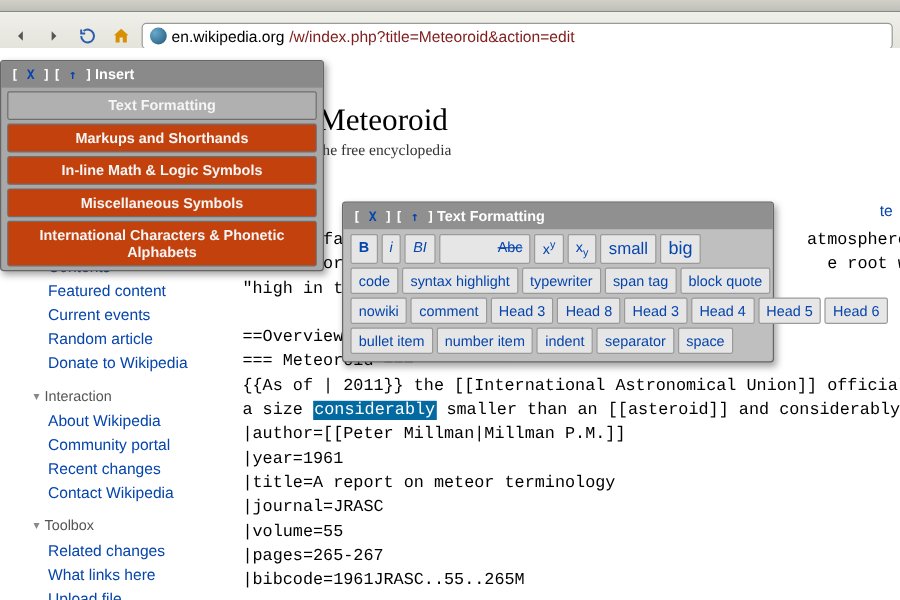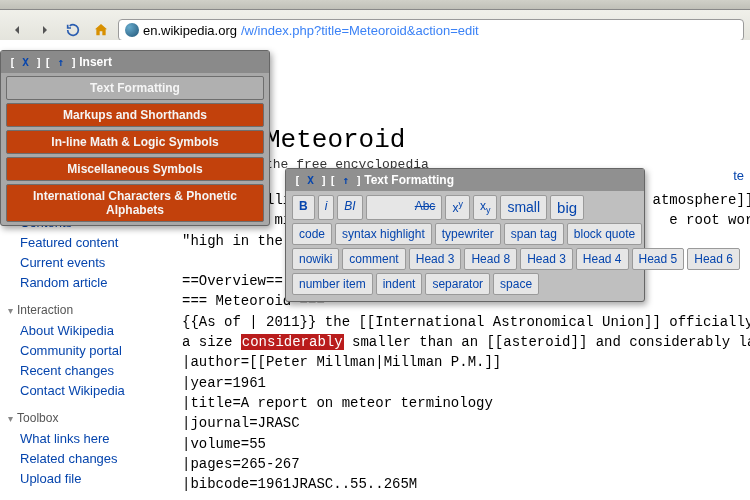--- a/index.html
+++ b/index.html
@@ -47,31 +47,32 @@
     display: flex;
     align-items: center;
     padding: 0 6px;
     gap: 4px;
     font-size: 13px;
     overflow: hidden;
     white-space: nowrap;
   }
   .globe { width: 14px; height: 14px; border-radius: 50%; background: radial-gradient(circle at 30% 30%, #6ac, #257); }
   .url-root { color: #000; }
-  .url-tail { color: #3b82f6; }
+  .url-tail { color: #7f1d1d; }
   .content-area {
     display: flex;
     position: absolute;
     top: 40px; left: 0; right: 0; bottom: 0;
     background: #fff;
   }
   .sidebar {
     width: 170px;
     padding: 18px 8px 6px 14px;
     font-size: 13px;
+    margin-left: 20px;
   }
   .sb-group-h {
     color: #555;
     font-size: 12px;
     margin: 10px 0 4px -6px;
     display: flex;
     align-items: center;
     gap: 4px;
   }
   .sb-group-h::before {
@@ -91,35 +92,34 @@
     font-family: 'Courier New', monospace;
     font-size: 14px;
     line-height: 1.45;
     white-space: pre;
     overflow: hidden;
   }
   .article-head {
     position: absolute;
     top: 85px;
     left: 265px;
-    font-family: Liberation Mono, monospace;
-    margin-top: 40px;
+    font-family: Liberation Serif, serif;
   }
   .article-head h1 {
     font-size: 26px;
     font-weight: normal;
     color: #000;
   }
   .article-head .sub {
     font-size: 13px;
     color: #333;
     margin-top: 2px;
   }
   .highlight {
-    background: #b91c1c;
+    background: #0369a1;
     color: #fff;
     padding: 0 1px;
   }
   .hide-link {
     position: absolute;
     right: 6px;
     top: 168px;
     font-size: 13px;
   }
   .hide-link a { color: #0645ad; }
@@ -232,28 +232,29 @@
   </div>
 </div>
 
 <div class="content-area">
   <div class="sidebar">
     <div style="height:155px"></div>
     <a class="sb-link">Contents</a>
     <a class="sb-link">Featured content</a>
     <a class="sb-link">Current events</a>
     <a class="sb-link">Random article</a>
+    <a class="sb-link">Donate to Wikipedia</a>
     <div class="sb-group-h">Interaction</div>
     <a class="sb-link">About Wikipedia</a>
     <a class="sb-link">Community portal</a>
     <a class="sb-link">Recent changes</a>
     <a class="sb-link">Contact Wikipedia</a>
     <div class="sb-group-h">Toolbox</div>
+    <a class="sb-link">Related changes</a>
     <a class="sb-link">What links here</a>
-    <a class="sb-link">Related changes</a>
     <a class="sb-link">Upload file</a>
   </div>
 
   <div class="main"><div style="height:100px"></div><span>or '''''falling                                         atmosphere]]</span> 
 <span>seconds or mi</span>                                             <span>e root word "</span>
 <span>"high in the </span>
 
 <span>==Overview==</span>
 <span>=== Meteoroid ===</span>
 <span>{{As of | 2011}} the [[International Astronomical Union]] officially def</span>
@@ -315,19 +316,20 @@
       <span class="fmt-btn">nowiki</span>
       <span class="fmt-btn">comment</span>
       <span class="fmt-btn">Head 3</span>
       <span class="fmt-btn">Head 8</span>
       <span class="fmt-btn">Head 3</span>
       <span class="fmt-btn">Head 4</span>
       <span class="fmt-btn">Head 5</span>
       <span class="fmt-btn">Head 6</span>
     </div>
     <div class="fmt-row">
+      <span class="fmt-btn">bullet item</span>
       <span class="fmt-btn">number item</span>
       <span class="fmt-btn">indent</span>
       <span class="fmt-btn">separator</span>
       <span class="fmt-btn">space</span>
     </div>
   </div>
 </div>
 
 </body></html>

